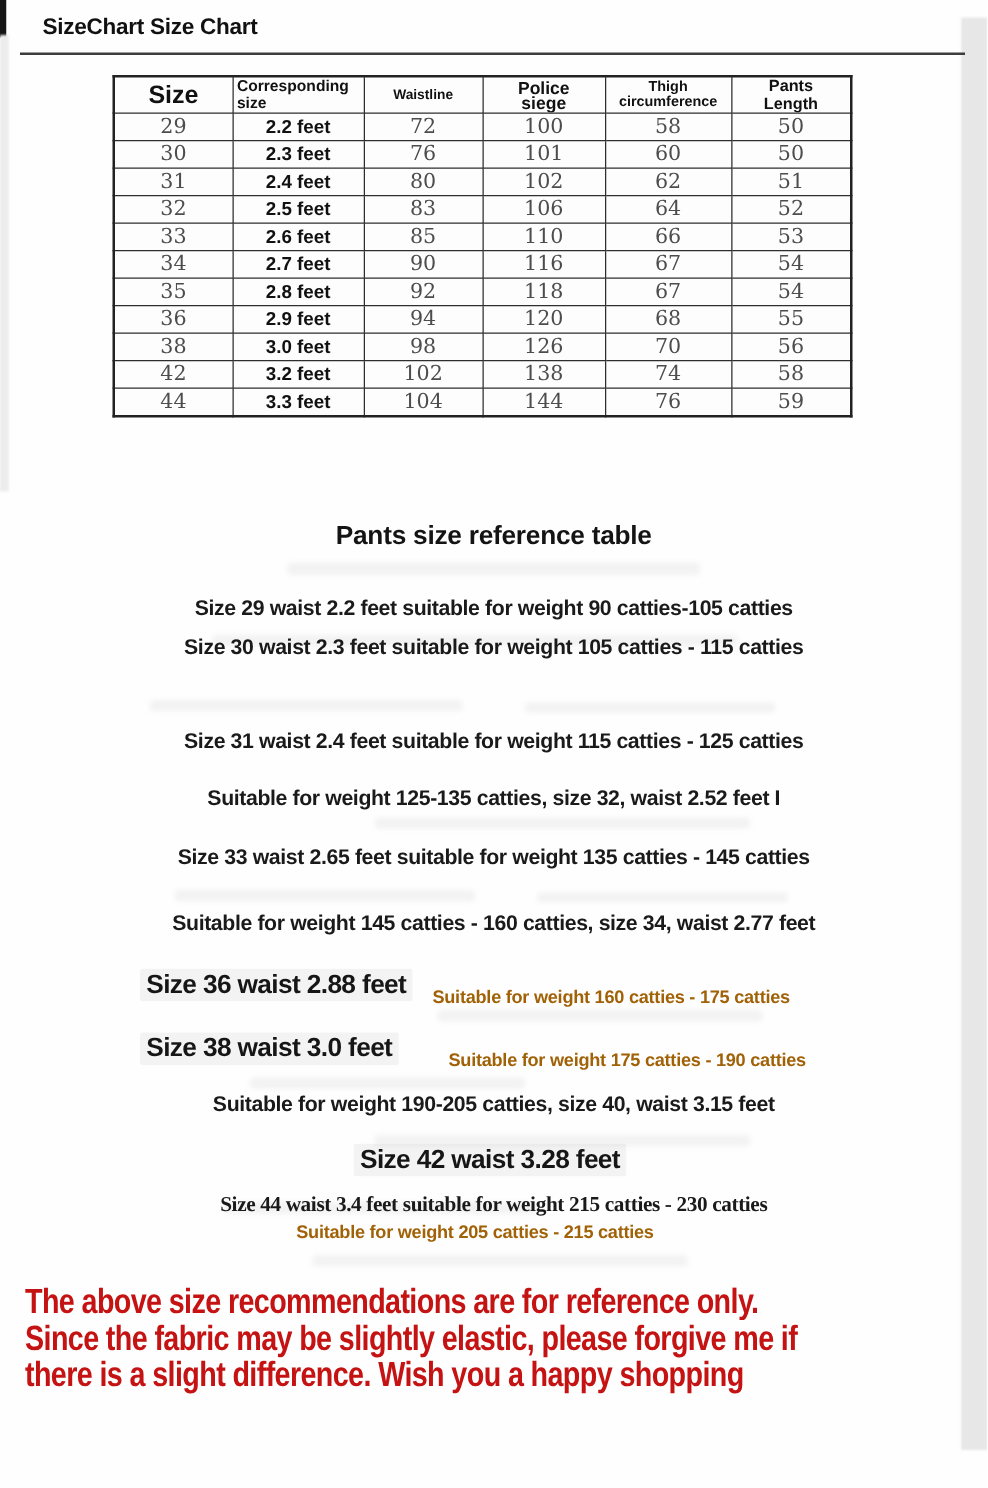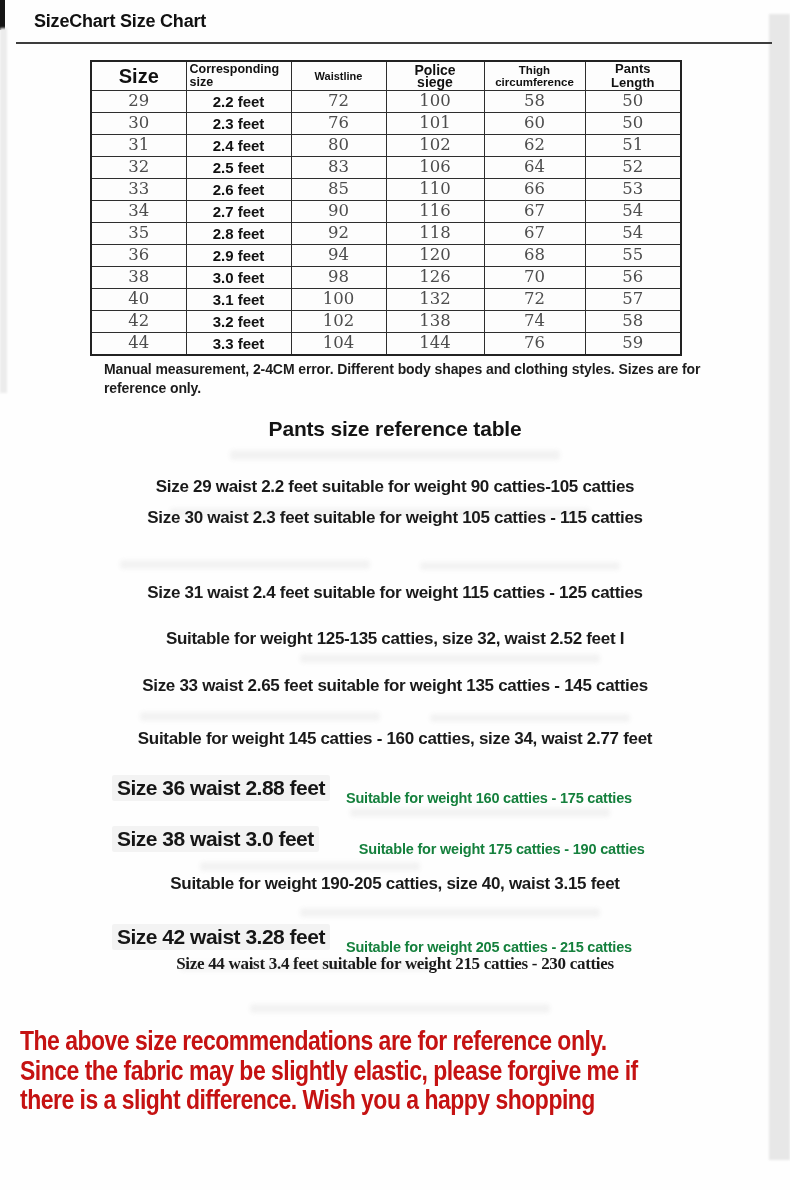--- a/index.html
+++ b/index.html
@@ -84,21 +84,21 @@
   .ref-split{
     position:absolute;left:112px;width:560px;height:44px;
     display:flex;align-items:center;gap:16px;
   }
   .ref-split .left{
     font-size:21px;font-weight:bold;color:#161616;
     letter-spacing:-0.5px;white-space:nowrap;
     background:rgba(0,0,0,0.045);padding:1px 5px;border-radius:2px;
   }
   .ref-split .right{
-    width:310px;font-size:14.5px;font-weight:bold;color:#15803d;
+    width:310px;font-size:14.5px;font-weight:bold;color:#a16207;
     line-height:18.5px;text-align:left;letter-spacing:-0.2px;margin-top:20px;
   }
 
   
   .footer-note{position:absolute;left:20px;top:1026px;width:760px;}
   .footer-line{
     font-size:28px;font-weight:bold;color:#c51212;
     line-height:29.5px;letter-spacing:-0.6px;white-space:nowrap;
     transform:scaleX(0.82);transform-origin:left center;
   }
@@ -218,66 +218,57 @@
         </tr>
         <tr>
           <td class="col0">38</td>
           <td class="col1">3.0 feet</td>
           <td class="col2">98</td>
           <td class="col3">126</td>
           <td class="col4">70</td>
           <td class="col5">56</td>
         </tr>
         <tr>
-          <td class="col0">40</td>
-          <td class="col1">3.1 feet</td>
-          <td class="col2">100</td>
-          <td class="col3">132</td>
-          <td class="col4">72</td>
-          <td class="col5">57</td>
-        </tr>
-        <tr>
           <td class="col0">42</td>
           <td class="col1">3.2 feet</td>
           <td class="col2">102</td>
           <td class="col3">138</td>
           <td class="col4">74</td>
           <td class="col5">58</td>
         </tr>
         <tr>
           <td class="col0">44</td>
           <td class="col1">3.3 feet</td>
           <td class="col2">104</td>
           <td class="col3">144</td>
           <td class="col4">76</td>
           <td class="col5">59</td>
         </tr>
       </tbody>
   </table>
 
-  <div class="measure-note">Manual measurement, 2-4CM error. Different body shapes and clothing styles. Sizes are for reference only.</div>
 
   <div class="ref-heading">Pants size reference table</div>
   <div id="ref-lines">
       <div class="ref-single" style="top: 477px;">Size 29 waist 2.2 feet suitable for weight 90 catties-105 catties</div>
       <div class="ref-single" style="top: 508px;">Size 30 waist 2.3 feet suitable for weight 105 catties - 115 catties</div>
       <div class="ref-single" style="top: 583px;">Size 31 waist 2.4 feet suitable for weight 115 catties - 125 catties</div>
       <div class="ref-single" style="top: 629px;">Suitable for weight 125-135 catties, size 32, waist 2.52 feet I</div>
       <div class="ref-single" style="top: 676px;">Size 33 waist 2.65 feet suitable for weight 135 catties - 145 catties</div>
       <div class="ref-single" style="top: 729px;">Suitable for weight 145 catties - 160 catties, size 34, waist 2.77 feet</div>
       <div class="ref-split" style="top: 766px;">
         <span class="left">Size 36 waist 2.88 feet</span>
         <span class="right">Suitable for weight 160 catties - 175 catties</span>
       </div>
       <div class="ref-split" style="top: 817px; gap: 40px;">
         <span class="left">Size 38 waist 3.0 feet</span>
         <span class="right">Suitable for weight 175 catties - 190 catties</span>
       </div>
       <div class="ref-single" style="top: 874px;">Suitable for weight 190-205 catties, size 40, waist 3.15 feet</div>
-      <div class="ref-split" style="top: 915px;">
+      <div class="ref-split" style="top: 915px; flex-direction: column;">
         <span class="left">Size 42 waist 3.28 feet</span>
         <span class="right">Suitable for weight 205 catties - 215 catties</span>
       </div>
       <div class="ref-single" style="top: 954px; font-family: Liberation Serif, serif;">Size 44 waist 3.4 feet suitable for weight 215 catties - 230 catties</div>
     </div>
 
   <div class="footer-note" id="footer-note">
       <div class="footer-line" style="color: rgb(197, 18, 18);">The above size recommendations are for reference only.</div>
       <div class="footer-line" style="color: rgb(197, 18, 18);">Since the fabric may be slightly elastic, please forgive me if</div>
       <div class="footer-line" style="color: rgb(197, 18, 18);">there is a slight difference. Wish you a happy shopping</div>

